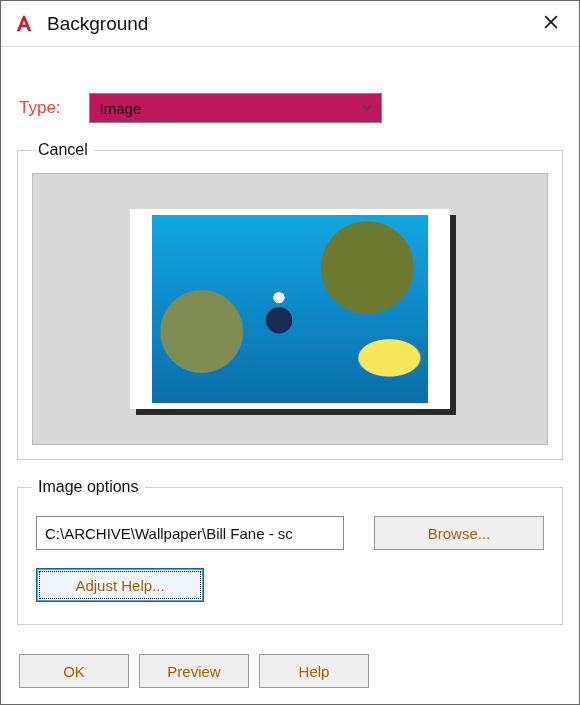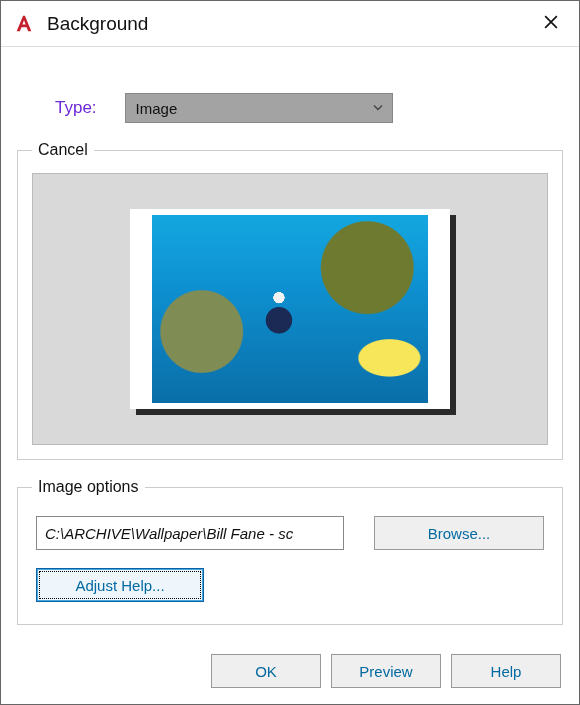--- a/index.html
+++ b/index.html
@@ -53,27 +53,27 @@
     display:flex;
     flex-direction:column;
   }
 
   .type-row {
     display:flex;
     align-items:center;
     gap: 28px;
     margin: 12px 0 18px 2px;
   }
-  .type-label { font-size: 17px; color:#6d28d9;margin-left:36px; }
+  .type-label { font-size: 17px; color:#ef4444; }
   .select {
     position: relative;
-    width: 268px;
+    width: 293px;
     height: 30px;
     border: 1px solid #888;
-    background: #a3a3a3;
+    background: #be185d;
     display:flex; align-items:center;
     padding: 0 28px 0 10px;
     cursor: pointer;
     color:#111;
     font-size:15px;
   }
   .select .chev {
     position:absolute; right:8px; top:50%; transform:translateY(-50%);
     pointer-events:none;
   }
@@ -119,46 +119,45 @@
   }
   .path-row { display:flex; gap:30px; align-items:center; }
   .path-input {
     flex:1;
     height: 34px;
     border: 1px solid #888;
     padding: 0 8px;
     font-size: 15px;
     color:#111;
     background:#fff;
-    font-style:italic;
   }
   .btn {
     height: 34px;
     min-width: 96px;
     border: 1px solid #999;
     background: #efefef;
     font-size: 15px;
-    color:#0369a1;
+    color:#a16207;
     display:flex; align-items:center; justify-content:center;
     padding: 0 18px;
     cursor:pointer;
   }
   .btn.browse { width: 170px; }
   .btn.adjust {
     width: 168px;
     outline: 1px dotted #000;
     outline-offset: -4px;
     border: 1px solid #0a64a4;
     box-shadow: inset 0 0 0 1px #49a7e0;
     background:#eef6fc;
   }
 
   .footer {
     display:flex;
-    justify-content:flex-end;
+    justify-content:flex-start;
     gap: 10px;
     padding: 4px 2px 2px 2px;
     margin-top:auto;
   }
   .footer .btn { width: 110px; }
 </style>
 </head>
 <body>
 
 <div class="window">

